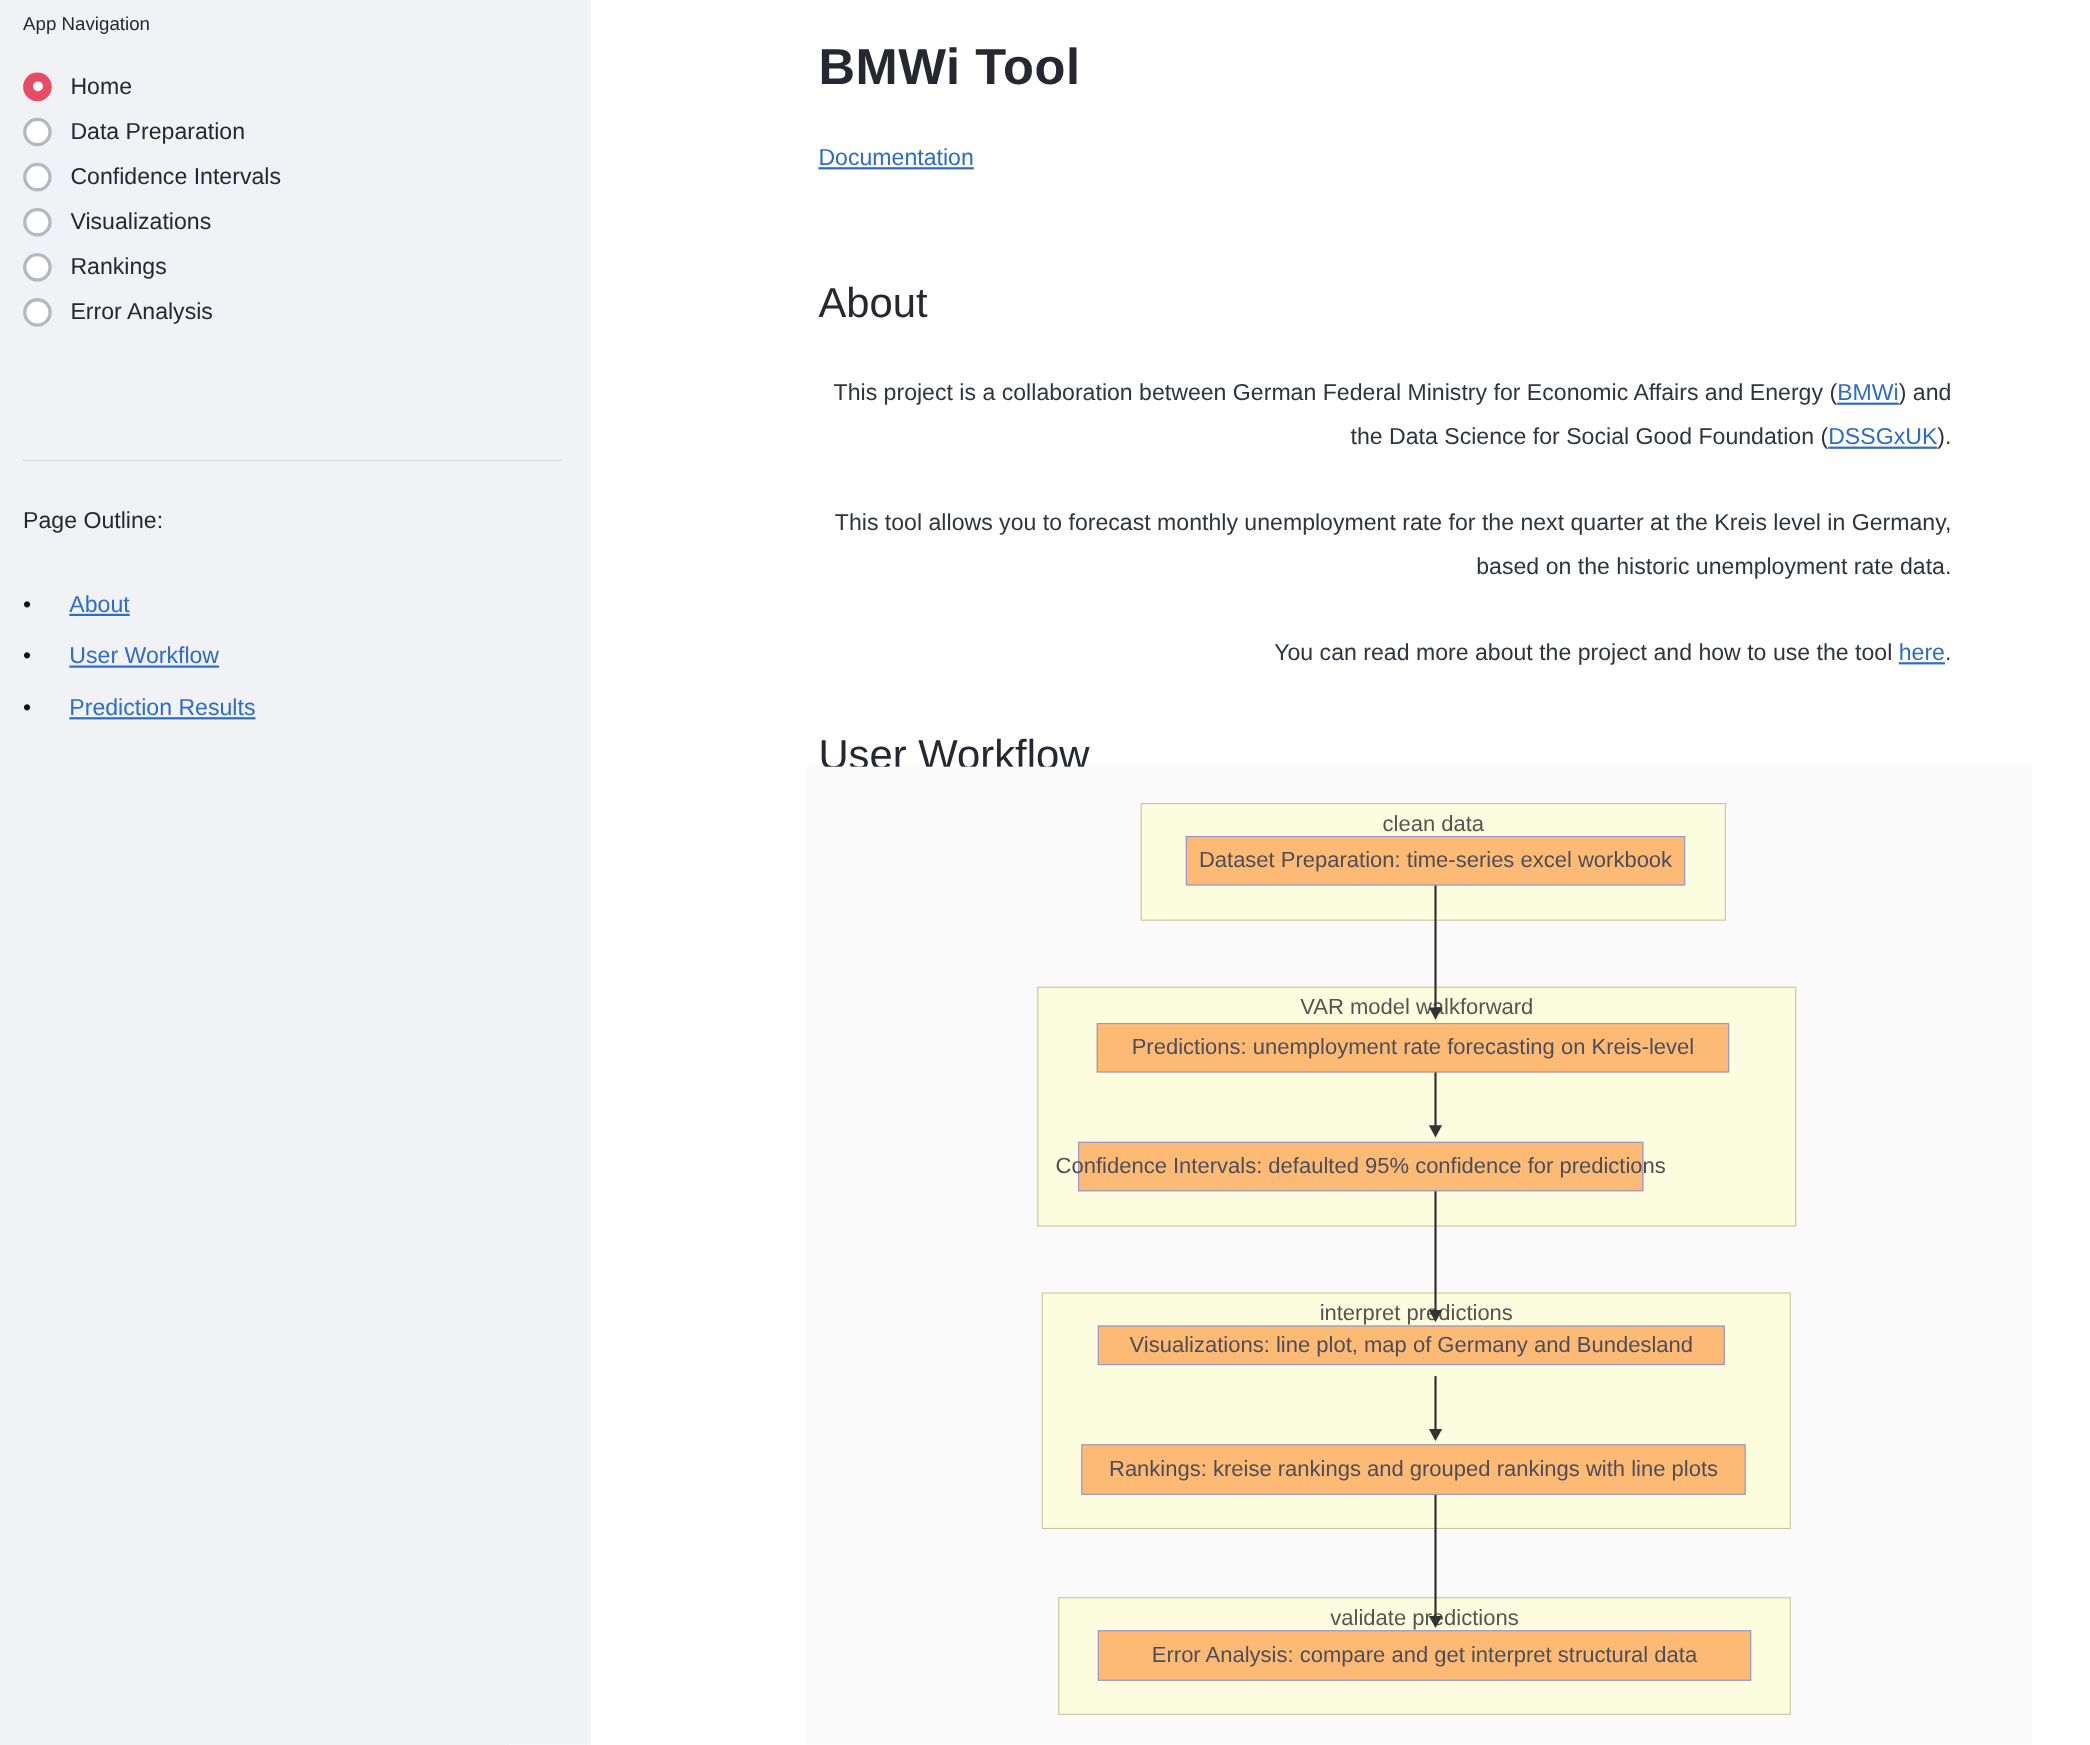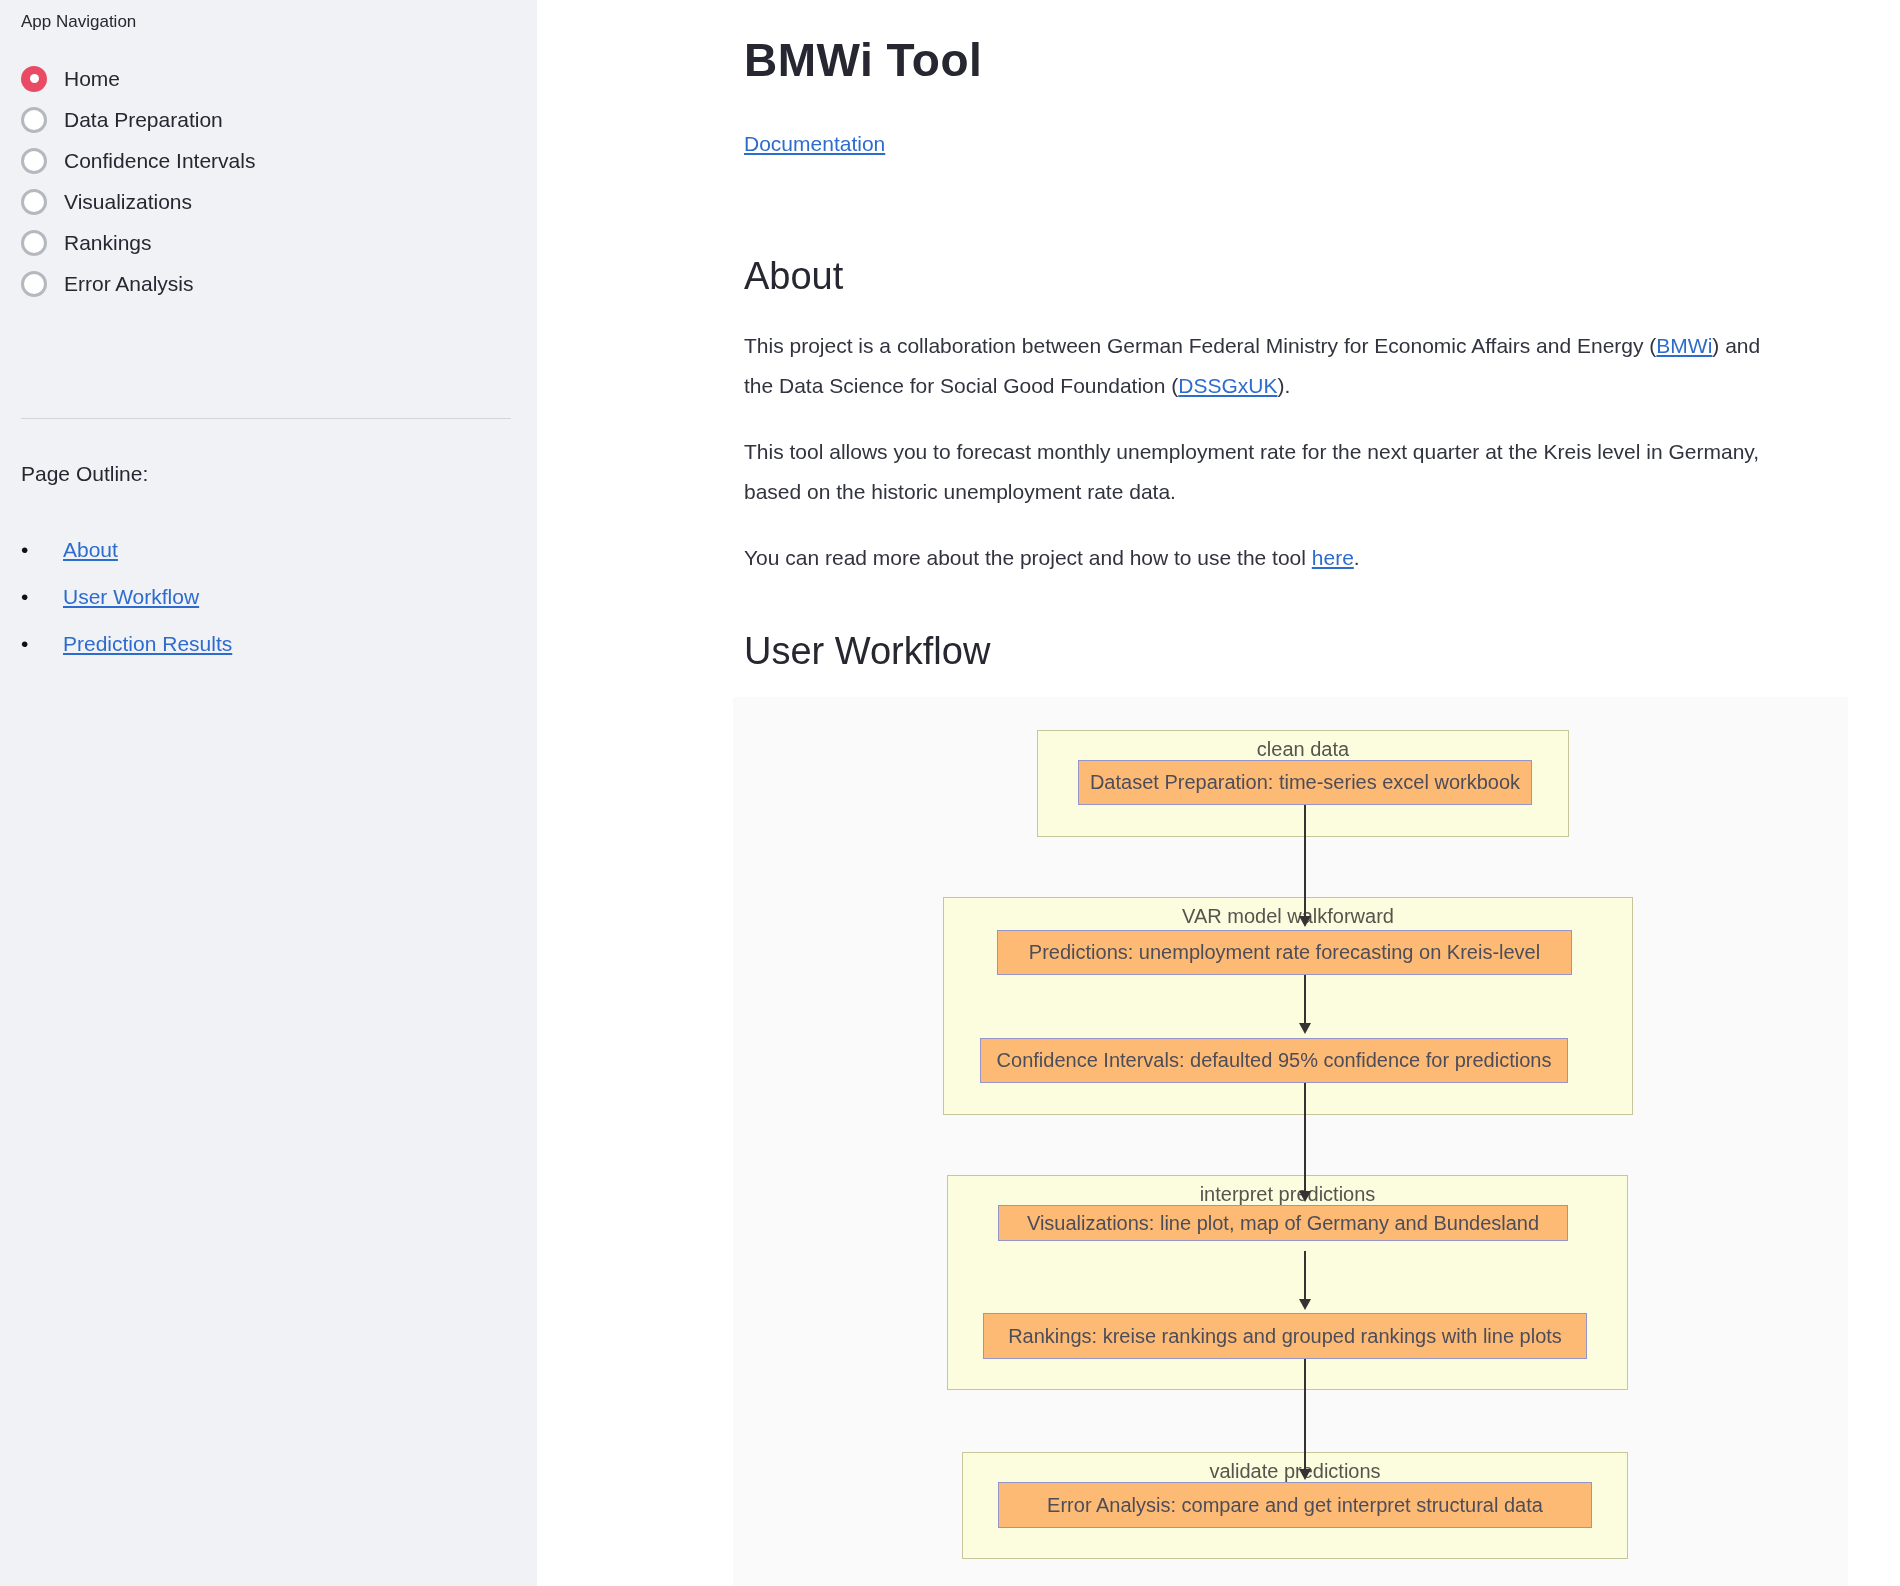--- a/index.html
+++ b/index.html
@@ -28,37 +28,37 @@
   a.link { color:#2d6ccd; text-decoration:underline; cursor:pointer; }
   .outline-item a { font-size:21px; }
 
   
   .main { position:absolute; left:744px; top:0; width:1060px; padding-top:32px; }
   h1.title { font-size:46px; line-height:56px; font-weight:700; color:#262730;
              letter-spacing:0.5px; }
   .doc-link { display:inline-block; margin-top:44px; font-size:21px; }
   h2.h2 { font-size:38px; line-height:48px; font-weight:400; color:#262730; }
   .h2-about { margin-top:96px; }
-  .para { font-size:21px; line-height:40px; margin-top:26px; width:1030px; color:#31333f; }
+  .para { font-size:21px; line-height:40px; margin-top:38px; width:1030px; color:#31333f;text-align:right; }
   .h2-workflow { margin-top:49px; }
 
   
   .fig { position:absolute; left:733px; top:697px; width:1115px; height:889px;
          background:#fafafa; overflow:hidden; }
   .cluster { position:absolute; background:#fcfcdf; border:1.5px solid #c6c69a; z-index:1; }
   .cluster .clabel { position:absolute; top:7px; left:0; width:100%; text-align:center;
                      font-size:20px; font-weight:500; color:#55554e; }
   .node { position:absolute; background:#fdba74; border:1.5px solid #9595c8; z-index:2;
           display:flex; align-items:center; justify-content:center;
           font-size:20px; font-weight:500; color:#4d4d5a; white-space:nowrap; }
   .c1 { left:304px; top:33px;  width:532px; height:107px; }
   .n1 { left:345px; top:63px;  width:454px; height:45px; }
   .c2 { left:210px; top:200px; width:690px; height:218px; }
   .n2 { left:264px; top:233px; width:575px; height:45px; }
-  .n3 { left:247px; top:341px; width:588px; height:45px;text-align:center; }
+  .n3 { left:247px; top:341px; width:514px; height:45px;text-align:center; }
   .c3 { left:214px; top:478px; width:681px; height:215px; }
   .n4 { left:265px; top:508px; width:570px; height:36px; }
   .n5 { left:250px; top:616px; width:604px; height:46px; }
   .c4 { left:229px; top:755px; width:666px; height:107px; }
   .n6 { left:265px; top:785px; width:594px; height:46px; }
 
   .arrow { position:absolute; left:566px; width:12px; z-index:3; }
   .arrow::before { content:''; position:absolute; left:5px; top:0; bottom:10px;
                    width:2px; background:#333333; }
   .arrow::after  { content:''; position:absolute; left:0; bottom:0; width:0; height:0;

